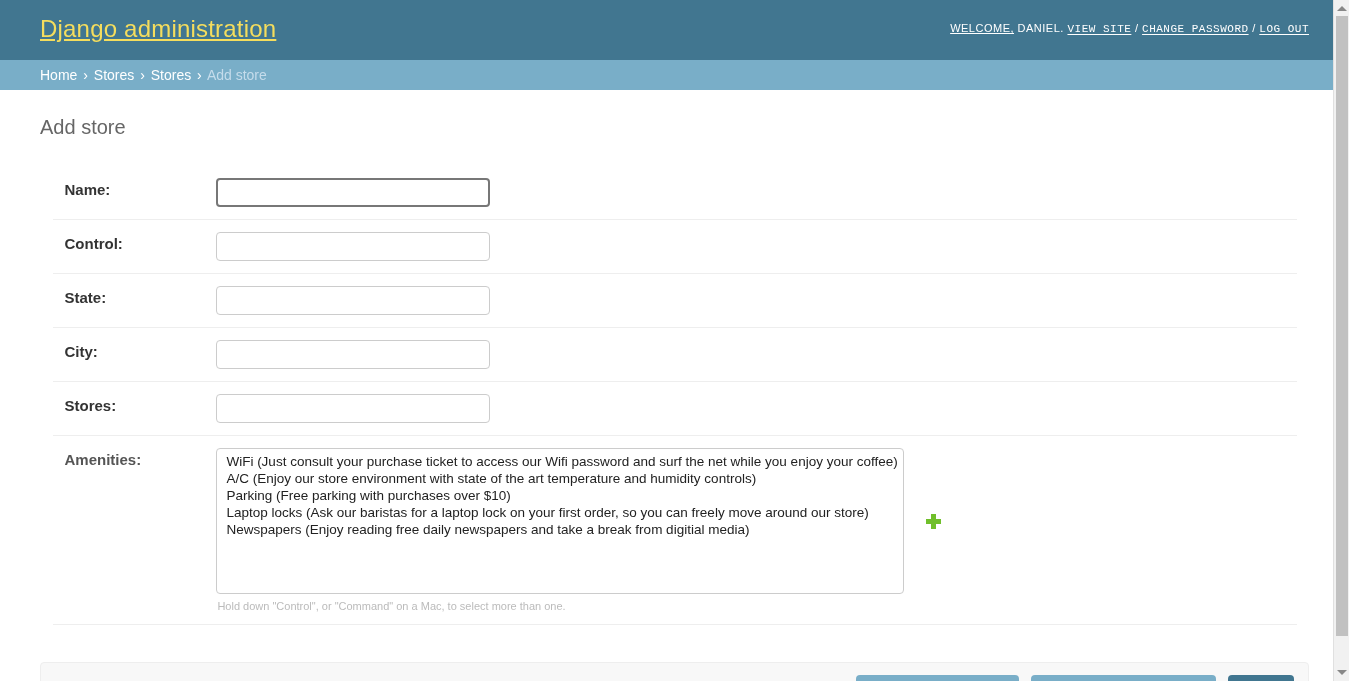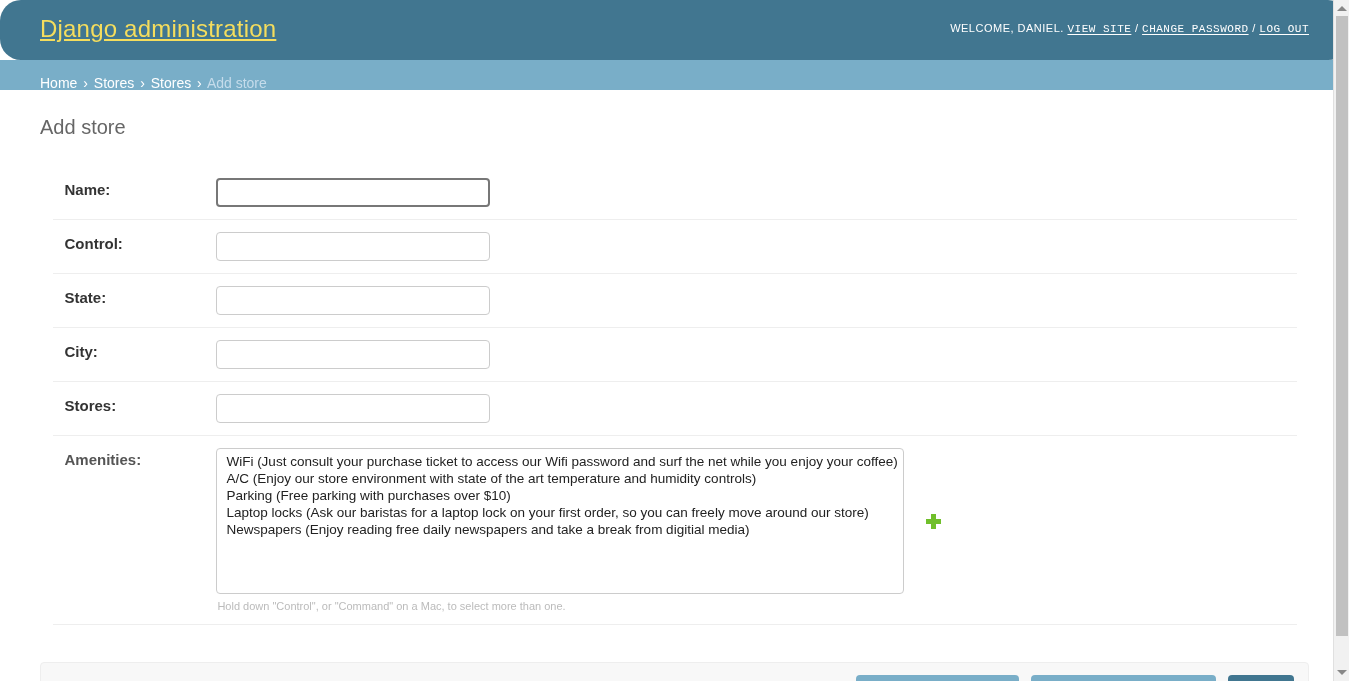--- a/index.html
+++ b/index.html
@@ -20,21 +20,20 @@
   }
 
   
   #header {
     background: #417690;
     color: #ffffff;
     height: 60px;
     padding: 0 40px;
     position: relative;
     overflow: hidden;
-    border-radius: 21px;
   }
   #branding {
     position: absolute;
     left: 40px; top: 14px;
   }
   #site-name {
     font-size: 24px;
     font-weight: 300;
     color: #f5dd5d;
     letter-spacing: 0.2px;
@@ -43,36 +42,36 @@
   }
   #user-tools {
     position: absolute;
     right: 40px; top: 22px;
     font-size: 11px;
     letter-spacing: 0.5px;
     text-transform: uppercase;
     color: #ffffff;
     white-space: nowrap;
   }
-  #user-tools .welcome-label { color: #ffffff; }
+  #user-tools .welcome-label { color: #ffffff; text-decoration: underline; }
   #user-tools .username { font-weight: normal; color: #ffffff; }
   #user-tools a {
     color: #ffffff;
     text-decoration: underline;
     text-underline-offset: 2px;
     font-family: Liberation Mono, monospace;
   }
   #user-tools .sep { color: #ffffff; }
 
   
   #breadcrumbs {
     background: #79aec8;
     height: 30px;
     line-height: 30px;
-    padding: 8px 40px;
+    padding: 0 40px;
     font-size: 14px;
     color: #ffffff;
     white-space: nowrap;
   }
   #breadcrumbs a {
     color: #ffffff;
     text-decoration: none;
   }
   #breadcrumbs .crumb-sep { color: #ffffff; padding: 0 2px; }
   #breadcrumbs .crumb-current { color: #c5dceb; }

